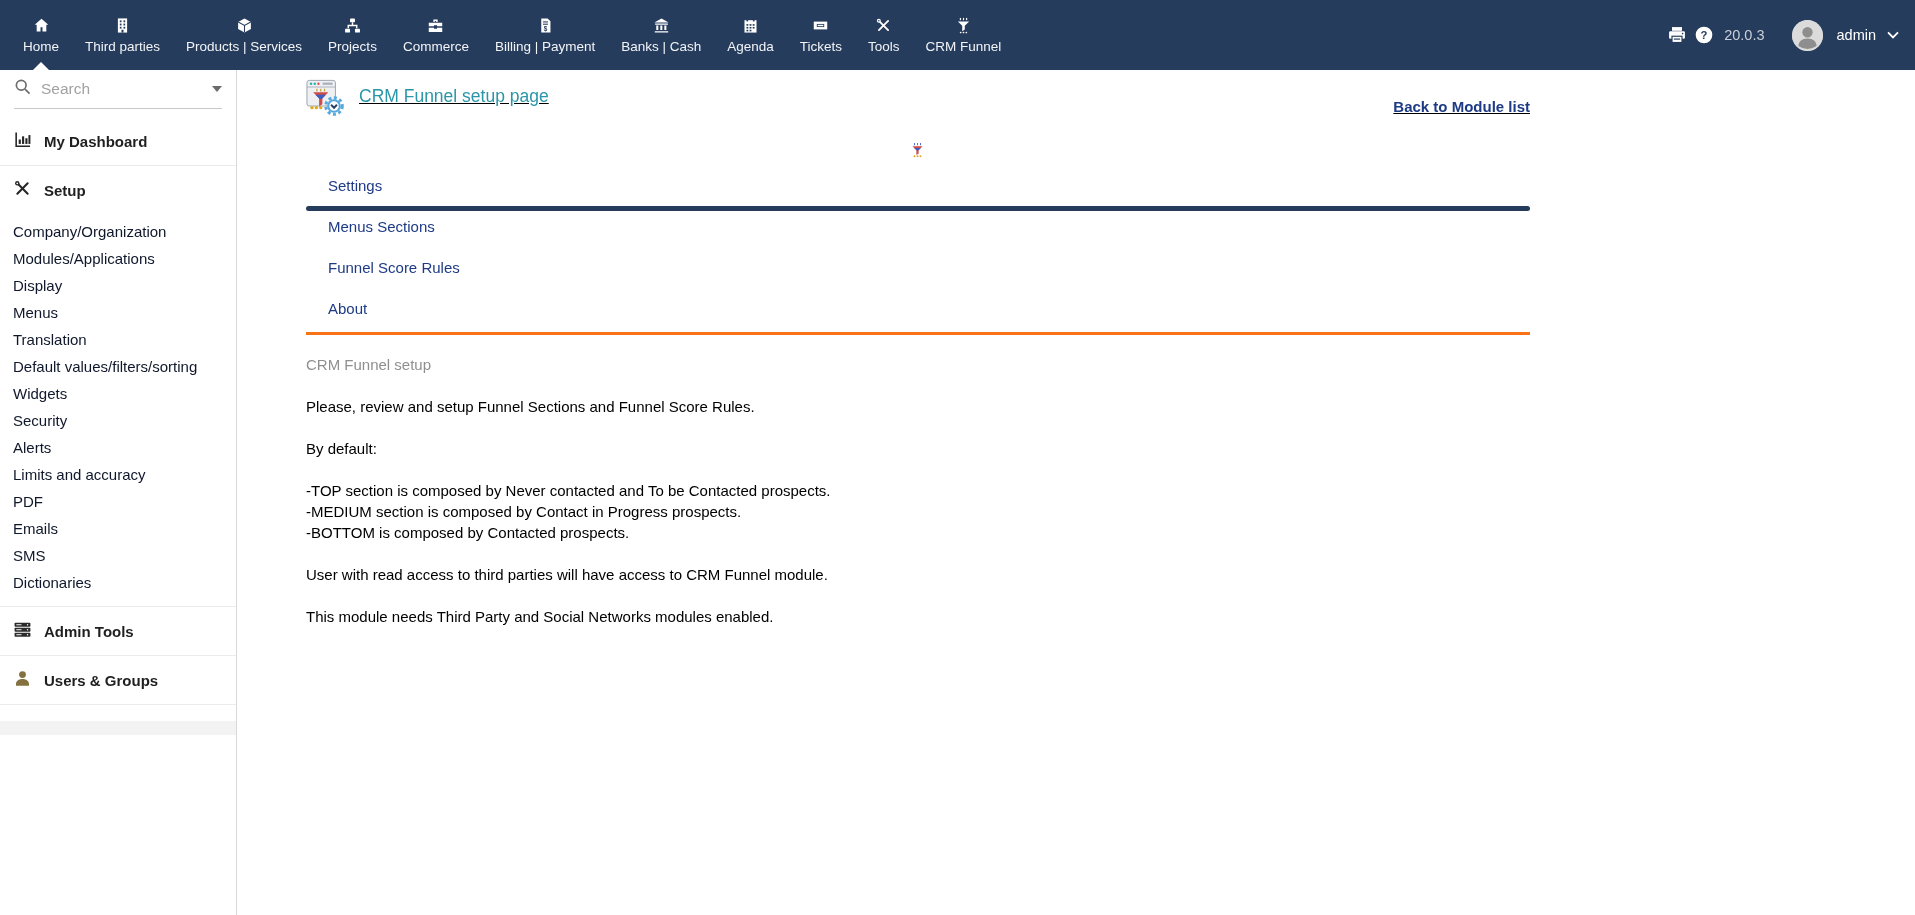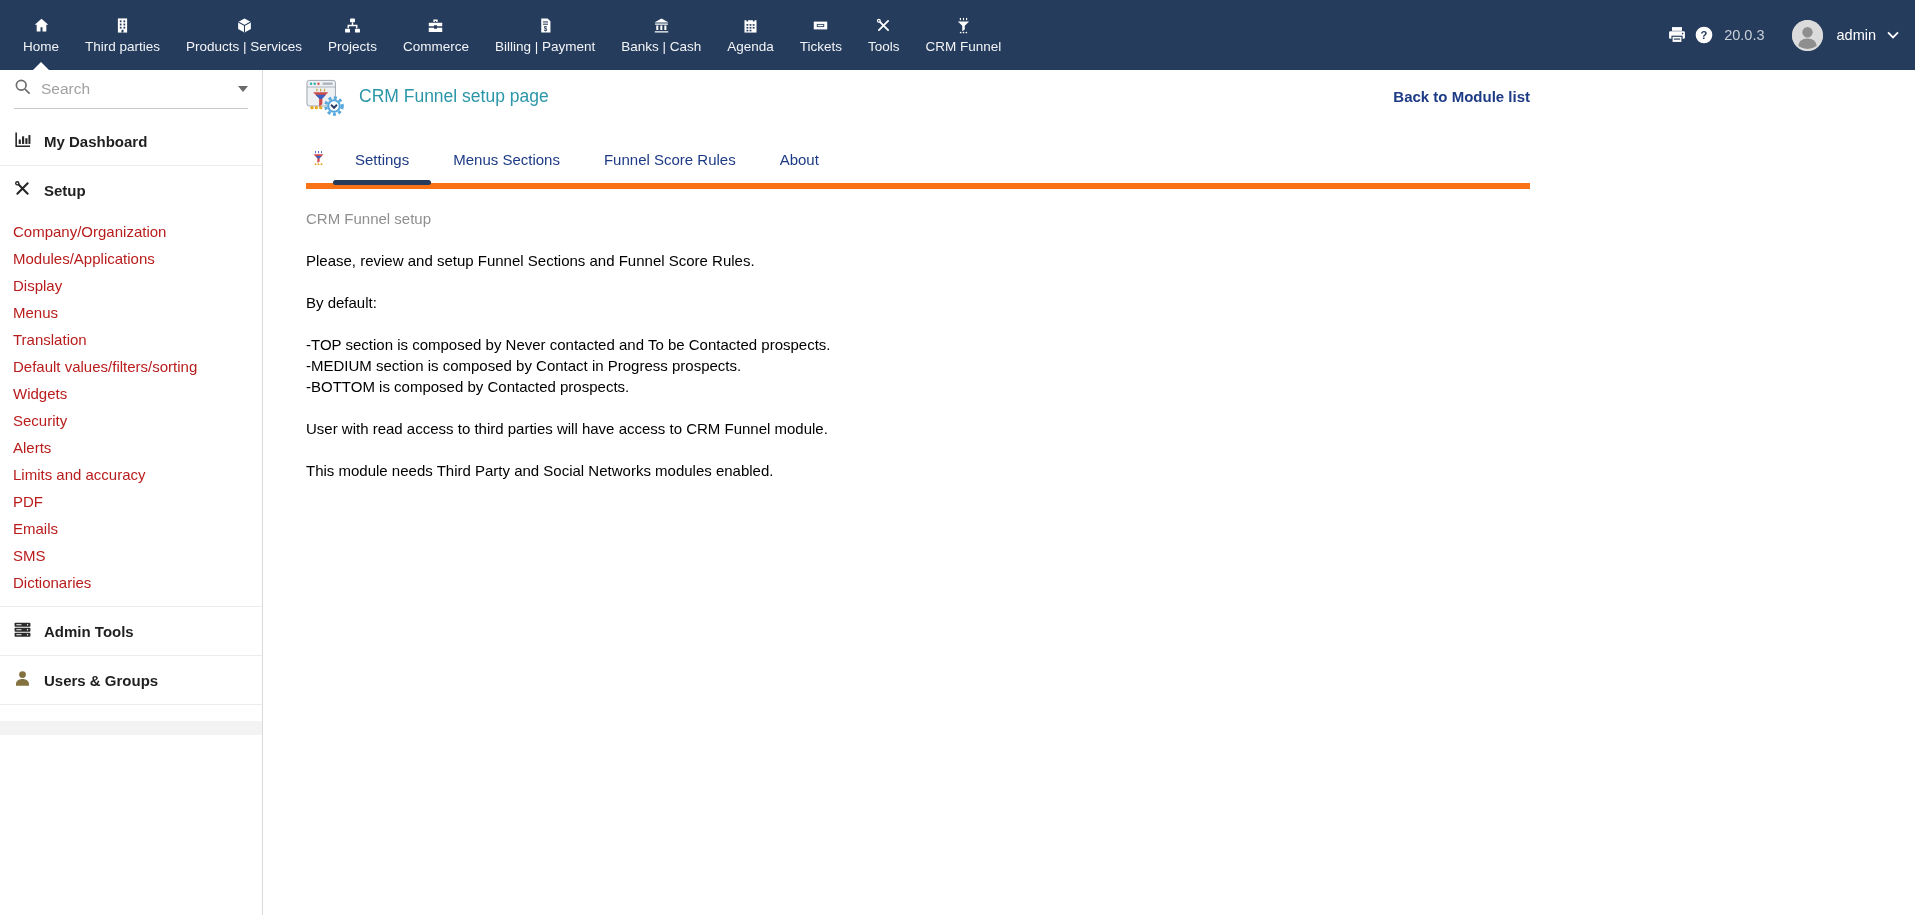--- a/index.html
+++ b/index.html
@@ -21,53 +21,53 @@
     border-right:8px solid transparent; border-bottom:8px solid #ffffff; }
   .nav-right { display:flex; align-items:center; gap:7px; padding-right:16px; }
   .nav-right svg { display:block; }
   .version { color:#c8cfd9; font-size:14.5px; margin:0 6px 0 3px; }
   .avatar { width:31px; height:31px; border-radius:50%; overflow:hidden; margin-left:14px;
     background:#d9d9d9; flex:none; }
   .username { color:#fff; font-size:14.5px; margin-left:7px; }
   .nav-right .chev { margin-left:4px; }
 
   
-  .sidebar { position:absolute; top:55px; left:0; bottom:0; width:263px;
+  .sidebar { position:absolute; top:55px; left:0; bottom:0; width:237px;
     background:#fff; border-right:1px solid #d9d9d9; }
   .search-wrap { padding:23px 14px 0 14px; }
   .search-row { display:flex; align-items:center; gap:10px;
     border-bottom:1px solid #c9c9c9; padding-bottom:9px; }
   .search-row svg { flex:none; }
   .search-row input { border:none; outline:none; flex:1; font-size:15.5px;
     font-family:inherit; color:#333; min-width:0; background:transparent; }
   .search-row input::placeholder { color:#a2a2a2; }
   .search-caret { width:0; height:0; border-left:5px solid transparent;
     border-right:5px solid transparent; border-top:6px solid #6b6b6b; cursor:pointer; flex:none; }
   .menu-header { display:flex; align-items:center; gap:12px; padding:13px 13px;
     font-size:15px; font-weight:bold; color:#1f1f1f; cursor:pointer; }
   .menu-header svg { width:19px; height:19px; flex:none; }
   .sb-divider { border-top:1px solid #ececec; margin:0; }
   .menu-list { padding:4px 0 10px 0; }
-  .menu-link { padding:5px 13px 5px 13px; font-size:15px; color:#b91c1c;
+  .menu-link { padding:5px 13px 5px 13px; font-size:15px; color:#0f172a;
     line-height:17px; cursor:pointer; white-space:nowrap; }
   .sb-footer-band { height:14px; background:#f3f3f3; margin-top:16px; }
 
   
   .main { position:absolute; top:55px; left:264px; right:0; bottom:0;
     padding:23px 0 0 42px; background:#fff; }
   .main-inner { width:1224px; }
-  .title-row { display:flex; align-items:center; justify-content:space-between; }
+  .title-row { display:flex; align-items:flex-end; justify-content:space-between;text-decoration:underline; }
   .title-left { display:flex; align-items:center; gap:15px; }
   .module-icon { width:38px; height:37px; flex:none; }
   .page-title { font-size:17.5px; color:var(--c-title,#2a96a8); }
   .back-link { font-size:15px; font-weight:bold; color:var(--c-link,#1d3a85);
     text-decoration:none; cursor:pointer; }
 
   .tabs-row { display:flex; align-items:stretch; margin-top:27px;
-    border-bottom:6px solid #f97316; position:relative; }
+    border-bottom:3px solid #f97316; position:relative;flex-direction:column; }
   .tab-funnel { align-self:center; padding:0 7px 6px 5px; }
   .tab { padding:9px 22px 15px 22px; font-size:15px; color:var(--c-link,#1d3a85);
     cursor:pointer; position:relative; white-space:nowrap; }
   .tab.active::after { content:""; position:absolute; left:0; right:0; bottom:-2px;
     height:5px; background:var(--c-topbar,#263c5c); border-radius:3px; }
 
   .content { padding-top:19px; font-size:15px; color:#000; }
   .section-title { color:var(--c-muted,#8f8f8f); font-size:15px; line-height:21px; }
   .content p { margin:21px 0 0 0; line-height:21px; }
   .rules div { line-height:21px; }

